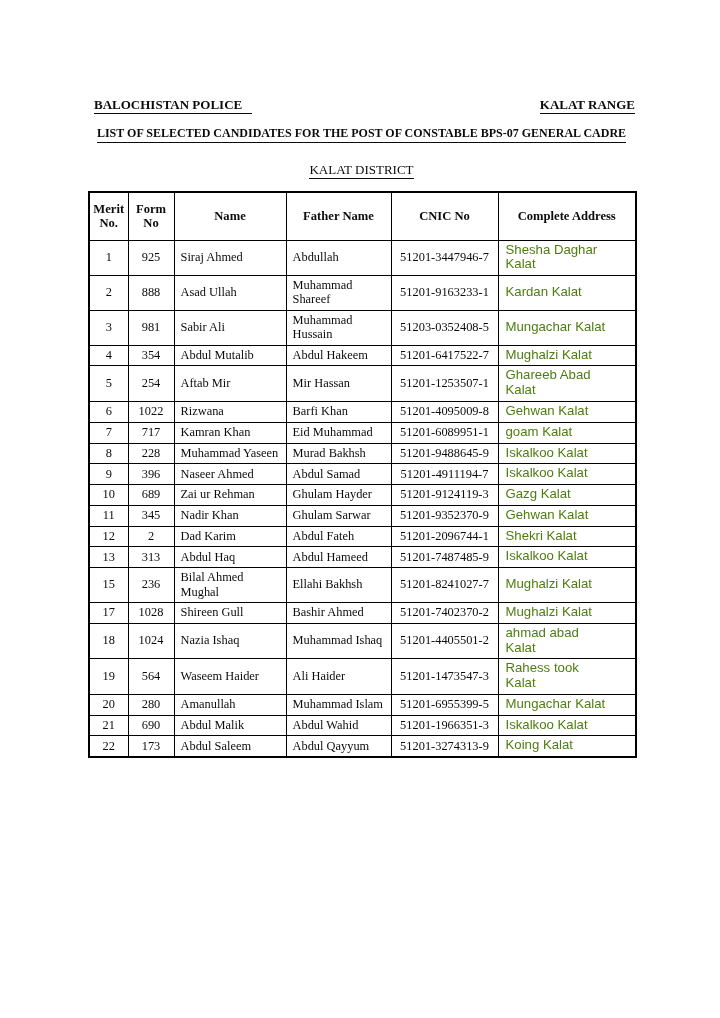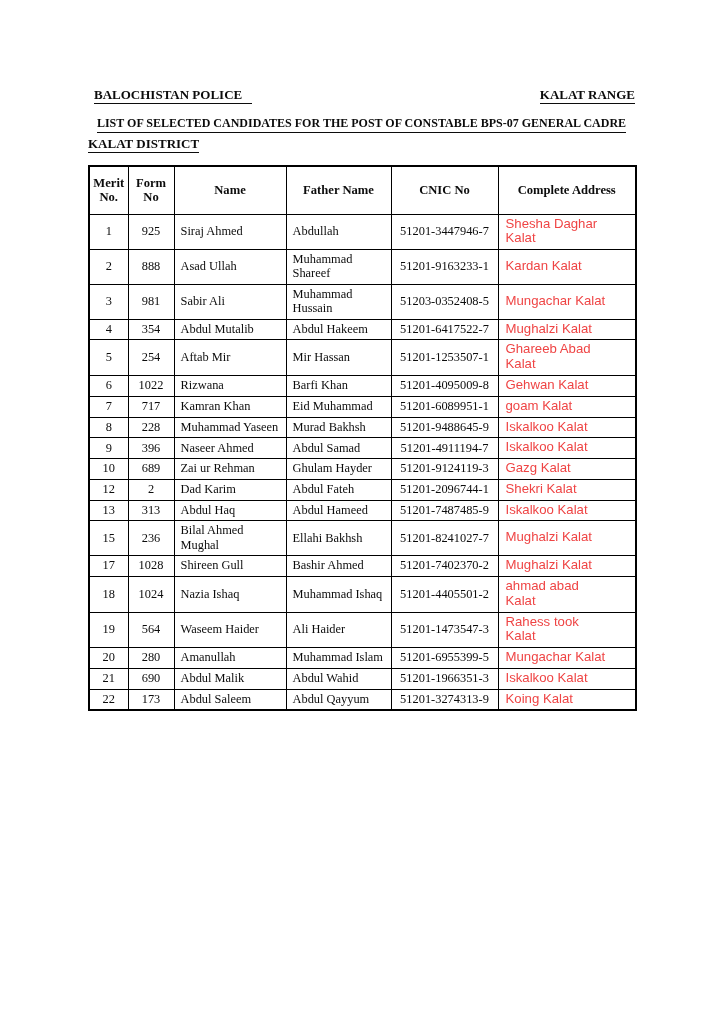--- a/index.html
+++ b/index.html
@@ -10,21 +10,21 @@
     color: #0c0c0c;
     overflow: hidden;
   }
   .page {
     position: relative;
     width: 720px; height: 1018px;
     background: #ffffff;
   }
   .content {
     position: absolute;
-    left: 88px; top: 87px;
+    left: 88px; top: 97px;
     width: 547px;
   }
   .hdr-row {
     display: flex;
     justify-content: space-between;
     align-items: baseline;
     font-weight: bold;
     font-size: 13px;
     line-height: 15px;
     padding-left: 6px;
@@ -37,25 +37,25 @@
   .u-trail { padding-right: 10px; }
   .doc-title {
     text-align: center;
     font-weight: bold;
     font-size: 12px;
     line-height: 15px;
     margin-top: 12px;
     white-space: nowrap;
   }
   .doc-subtitle {
-    text-align: left;
-    font-weight: bold;
+    text-align: center;
+    font-weight: normal;
     font-size: 13px;
     line-height: 15px;
-    margin-top: 3px;
+    margin-top: 19px;
   }
   table.candidates {
     margin-top: 12px;
     width: 547px;
     table-layout: fixed;
     border-collapse: collapse;
     border: 2.5px solid #000;
   }
   .candidates th, .candidates td {
     border: 1.5px solid #000;
@@ -75,21 +75,21 @@
     line-height: 1.16;
     height: 19px;
   }
   .candidates td.c { text-align: center; padding-left: 2px; padding-right: 2px; }
   .candidates td.addr {
     font-family: "Liberation Sans", sans-serif;
     font-size: 13.2px;
     line-height: 1.12;
     white-space: pre-line;
     padding-left: 7px;
-    color: #ef4444;
+    color: #4d7c0f;
   }
 </style>
 </head>
 <body>
 
 <div class="page">
   <div class="content">
 
     <div class="hdr-row">
       <span class="u u-trail">BALOCHISTAN POLICE</span>
@@ -200,20 +200,28 @@
           </tr>
           <tr>
             <td class="c">10</td>
             <td class="c">689</td>
             <td>Zai ur Rehman</td>
             <td>Ghulam Hayder</td>
             <td class="c">51201-9124119-3</td>
             <td class="addr">Gazg Kalat</td>
           </tr>
           <tr>
+            <td class="c">11</td>
+            <td class="c">345</td>
+            <td>Nadir Khan</td>
+            <td>Ghulam Sarwar</td>
+            <td class="c">51201-9352370-9</td>
+            <td class="addr">Gehwan Kalat</td>
+          </tr>
+          <tr>
             <td class="c">12</td>
             <td class="c">2</td>
             <td>Dad Karim</td>
             <td>Abdul Fateh</td>
             <td class="c">51201-2096744-1</td>
             <td class="addr">Shekri Kalat</td>
           </tr>
           <tr>
             <td class="c">13</td>
             <td class="c">313</td>

